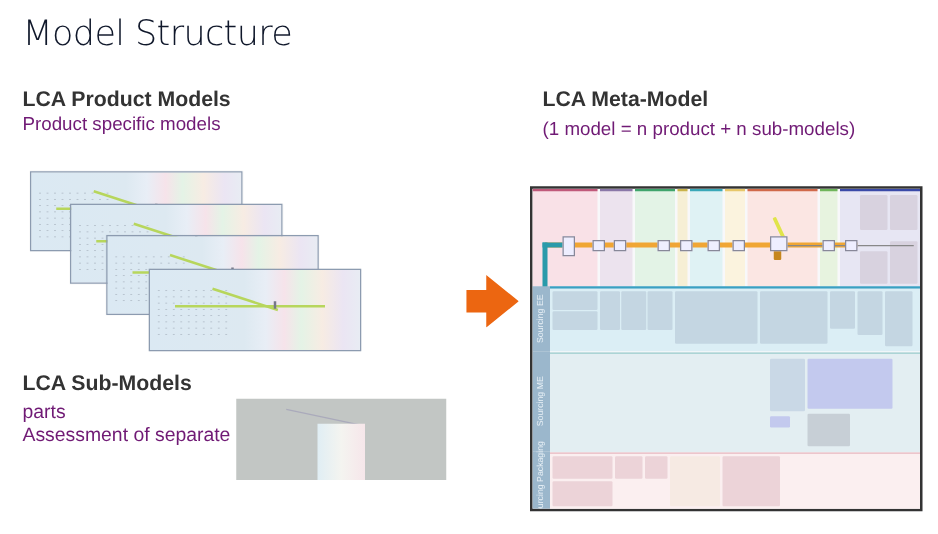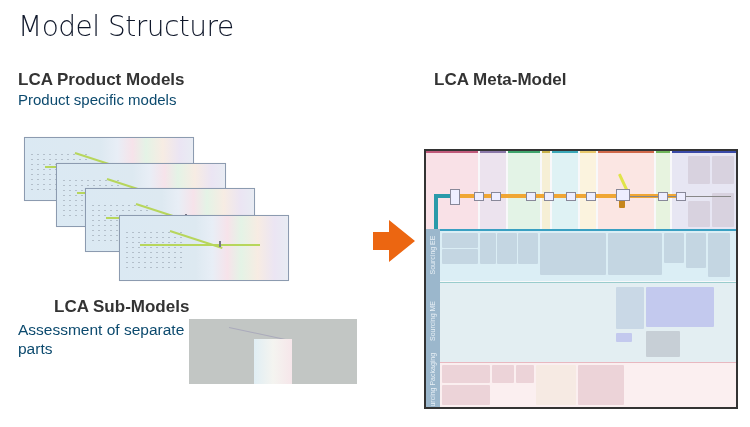--- a/index.html
+++ b/index.html
@@ -1,21 +1,21 @@
 <!DOCTYPE html>
 <html><head>
 <meta charset="utf-8">
 <style>
   html, body { margin:0; padding:0; }
   body { width:750px; height:427px; background:#ffffff; position:relative; overflow:hidden;
          font-family:"Liberation Sans", sans-serif; color:#333; }
   .title { position:absolute; left:18px; top:10px; font-family:"DejaVu Sans", sans-serif;
            font-size:28px; font-weight:300; color:#0f172a; letter-spacing:-0.5px; }
   .h2 { position:absolute; font-size:17px; font-weight:bold; color:#333; }
-  .p { position:absolute; font-size:15px; line-height:18px; color:#0c4a6e; }
+  .p { position:absolute; font-size:15px; line-height:18px; color:#701a75; }
   .p div { white-space:nowrap; }
 
   
   .thumb { position:absolute; width:168px; height:62px; border:1px solid #8c9bb0;
            background:linear-gradient(90deg,#dbe9f3 0%,#dde9f1 45%,#e8eef6 55%,#f6e3ea 64%,#e4f3e6 72%,#f7ece3 82%,#ebe5f3 92%,#e8ecf3 100%);
            overflow:hidden; box-shadow:0 0 1px rgba(0,0,0,.1); }
   .thumb .gl { position:absolute; height:2px; background:#b7d65c; }
   .thumb .tick { position:absolute; width:2px; height:6px; background:#778; }
   .thumb .dots { position:absolute; width:60px; height:40px;
            background-image:radial-gradient(#a9b4c0 0.7px, transparent 0.8px); background-size:6px 5px; opacity:.8; }
@@ -75,36 +75,37 @@
     <div class="tick" style="left:99px;top:25px;"></div>
   </div>
   <div class="thumb" style="left:119px;top:215px;width:168px;height:64px;">
     <div class="dots" style="left:4px;top:14px;"></div>
     <div class="gl" style="left:20px;top:28px;width:120px;"></div>
     <div class="gl" style="left:50px;top:14px;width:55px;transform:rotate(18deg);transform-origin:left;"></div>
     <div class="tick" style="left:99px;top:25px;"></div>
   </div>
 </div>
 
-<div class="h2" style="left:18px;top:297px;margin-left:36px;">LCA Sub-Models</div>
+<div class="h2" style="left:18px;top:297px;">LCA Sub-Models</div>
 <div class="p" style="left:18px;top:320px;font-size:15.5px;line-height:19px;">
+  <div>parts</div>
   <div>Assessment of separate</div>
-  <div>parts</div>
 </div>
 <div class="submodel">
   <div class="line"></div>
   <div class="inner"></div>
 </div>
 
 <svg class="arrow" viewBox="0 0 42 42">
   <polygon points="0,12 16,12 16,0 42,21 16,42 16,30 0,30" fill="#ec6611"></polygon>
 </svg>
 
 <div class="h2" style="left:434px;top:70px;">LCA Meta-Model</div>
 <div class="p" style="left:434px;top:95px;">
+  <div>(1 model =  n product + n sub-models)</div>
 </div>
 
 <div class="meta">
 
   <div class="lane" style="left:0;width:52px;background:#f9e1e7;">
       <div class="bar" style="background:#c0597a"></div>
     </div>
   <div class="lane" style="left:54px;width:26px;background:#ece3ee;">
       <div class="bar" style="background:#8a78a8"></div>
     </div>

